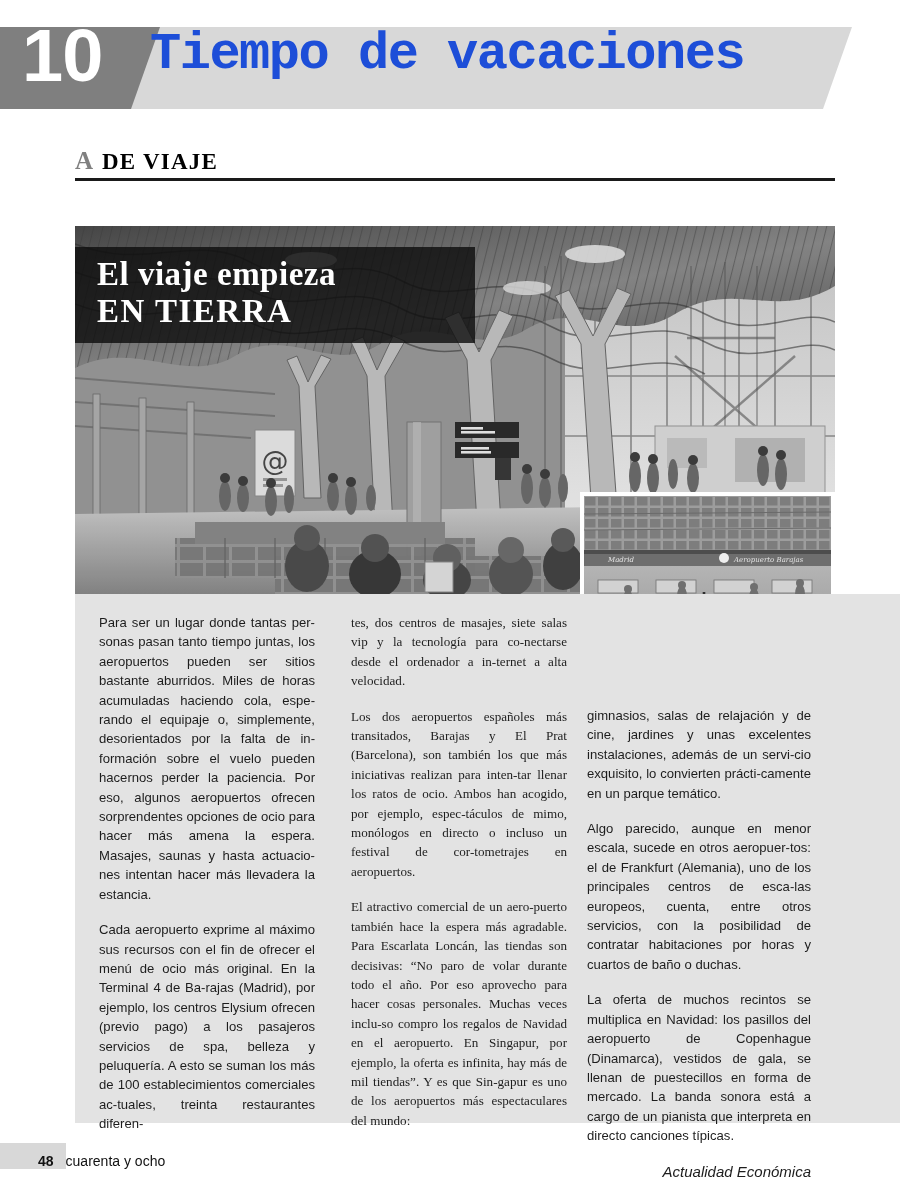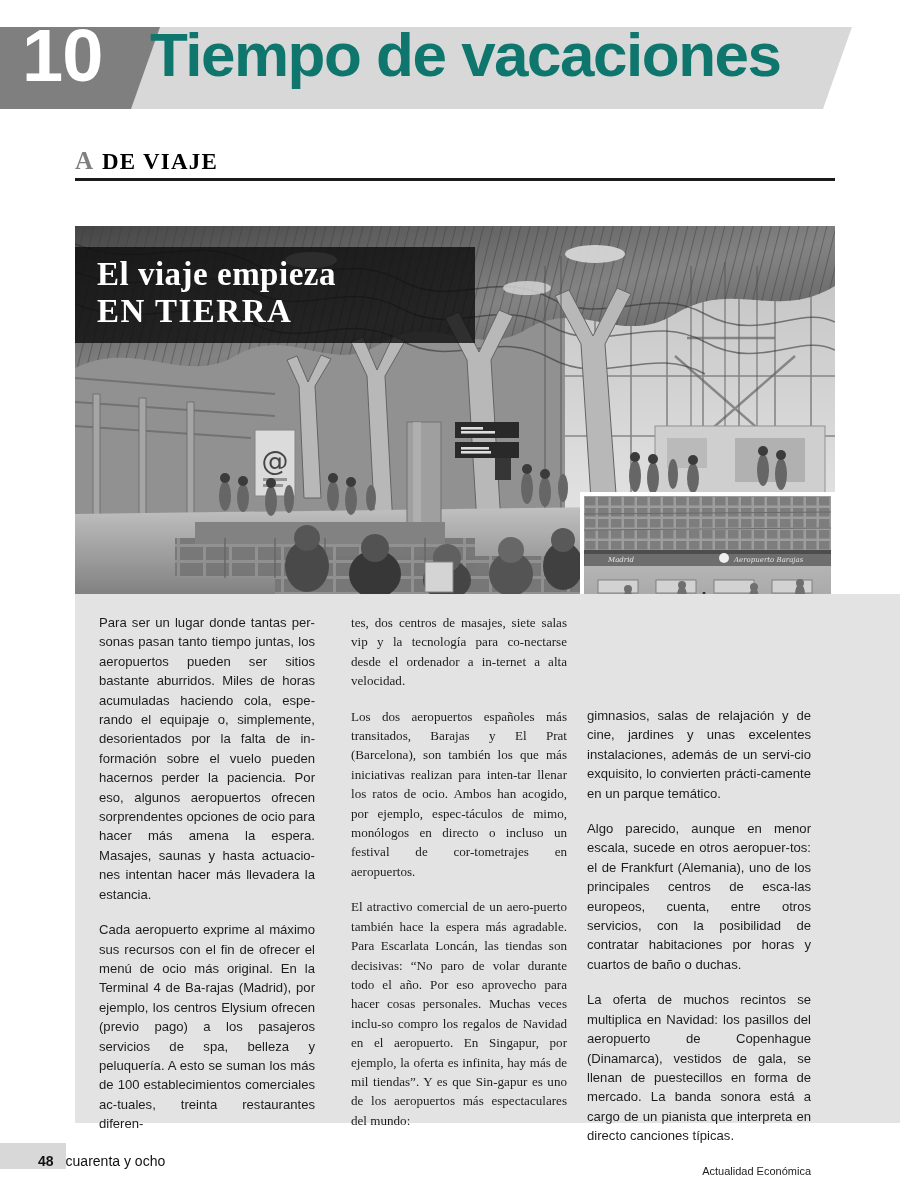--- a/index.html
+++ b/index.html
@@ -43,27 +43,27 @@
     font-size: 74px;
     font-weight: bold;
     letter-spacing: -1px;
     line-height: 1;
     font-family: "Liberation Sans", sans-serif;
   }
   .banner-title {
     position: absolute;
     left: 150px; top: 50%;
     transform: translateY(-54%);
-    color: #0f766e;
-    font-size: 62px;
+    color: #1d4ed8;
+    font-size: 52px;
     font-weight: bold;
     line-height: 1;
     letter-spacing: -1.5px;
     white-space: nowrap;
-    font-family: Liberation Sans, sans-serif;
+    font-family: Liberation Mono, monospace;
   }
 
   
   .section-head {
     position: absolute;
     left: 75px; top: 148px;
     width: 760px;
   }
   .section-row {
     display: flex;
@@ -185,21 +185,22 @@
     text-justify: inter-word;
     hyphens: manual;
   }
   .col p { margin: 0 0 16px 0; }
   .col-1 { left: 24px;  width: 216px; padding-top: 19px; }
   .col-2 { left: 276px; width: 216px; padding-top: 19px; font-family: Liberation Serif, serif; }
   .col-3 { left: 512px; width: 224px; padding-top: 112px; }
   .source {
     margin: 0;
     text-align: right;
-    font-size: 11px;
+    font-style: italic;
+    font-size: 15px;
     color: #1d1d1d;
   }
 
   
   .footer {
     position: absolute;
     left: 0; top: 1143px;
     width: 280px; height: 26px;
     display: flex;
     align-items: flex-end;

